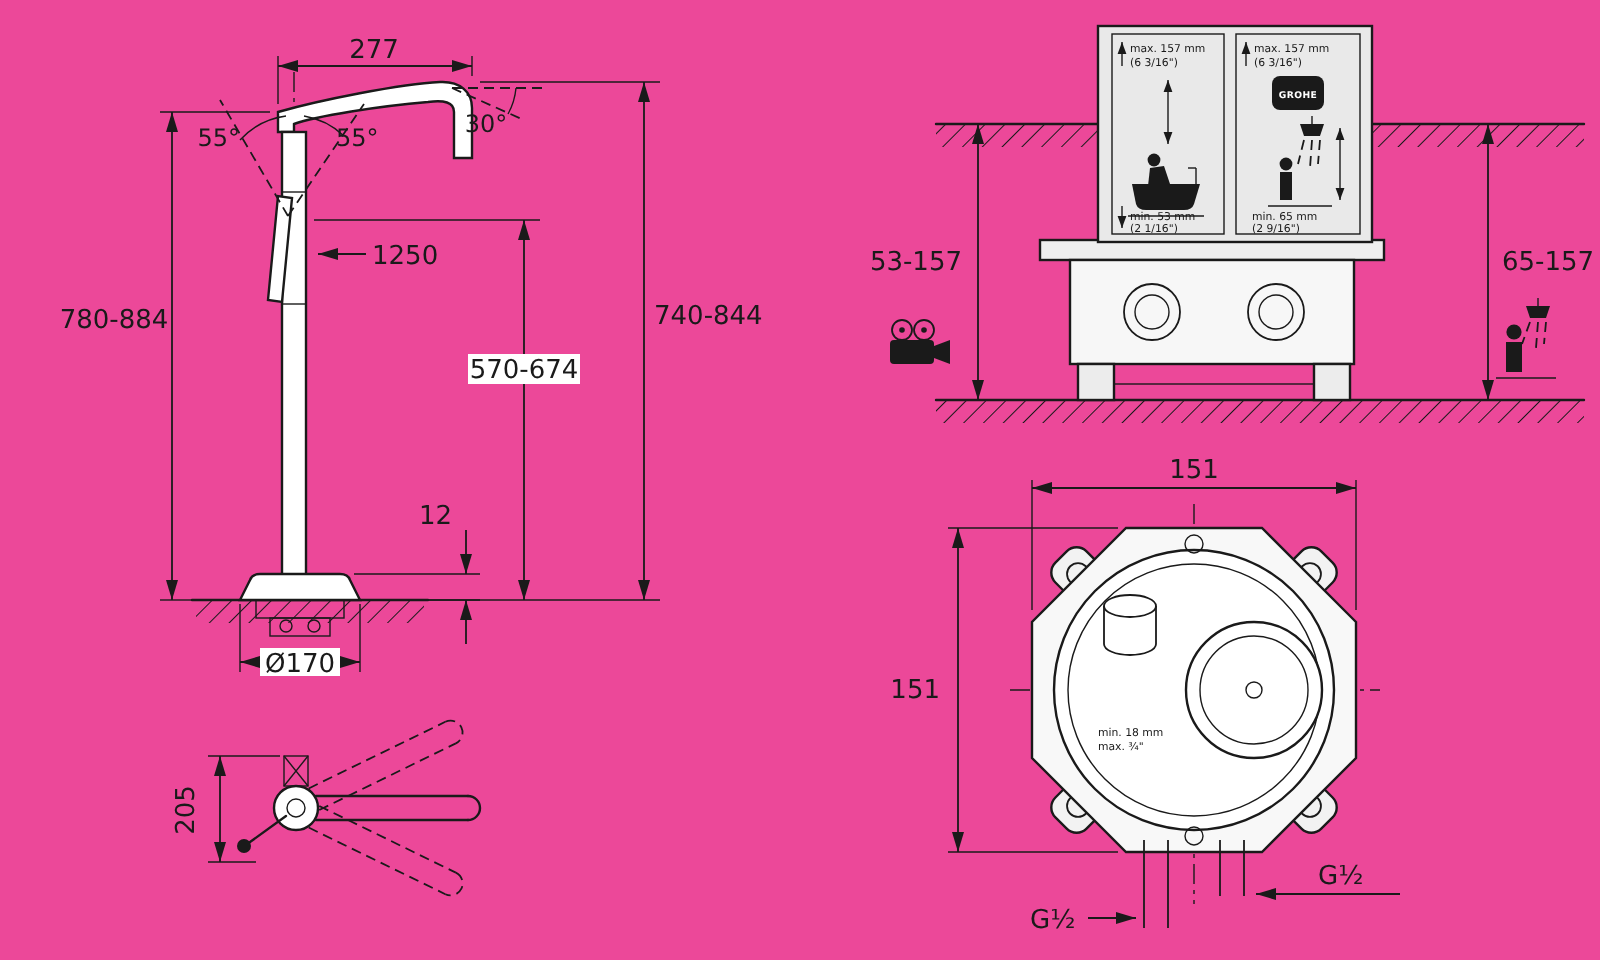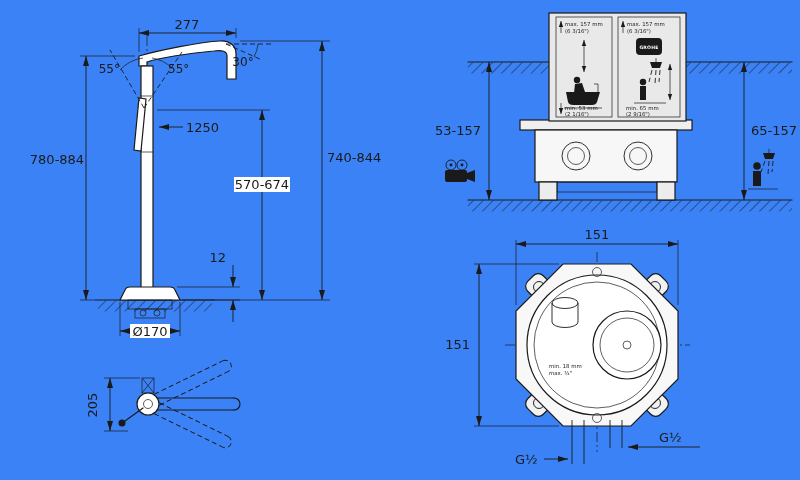--- a/index.html
+++ b/index.html
@@ -1,16 +1,16 @@
 <!DOCTYPE html>
 <html><head>
 <meta charset="utf-8">
 <style>
   html,body{margin:0;padding:0;background:#ffffff;}
-  #page{position:relative;width:800px;height:480px;background:#3b82f6;overflow:hidden;}
+  #page{position:relative;width:800px;height:480px;background:#ec4899;overflow:hidden;}
   svg{display:block;}
   text{font-family:"DejaVu Sans", sans-serif; fill:#1a1a1a;}
   .t13{font-size:13px;}
   .t12{font-size:12px;}
   .t55{font-size:5.4px;}
   .t45{font-size:4.6px; fill:#ffffff; font-weight:bold; letter-spacing:0.2px;}
   .ln{stroke:#1a1a1a;stroke-width:1.2;fill:none;stroke-linecap:round;}
   .lnf{stroke:#1a1a1a;stroke-width:1.2;}
   .thin{stroke:#1a1a1a;stroke-width:0.7;fill:none;}
   .dim{stroke:#1a1a1a;stroke-width:0.9;fill:none;}

